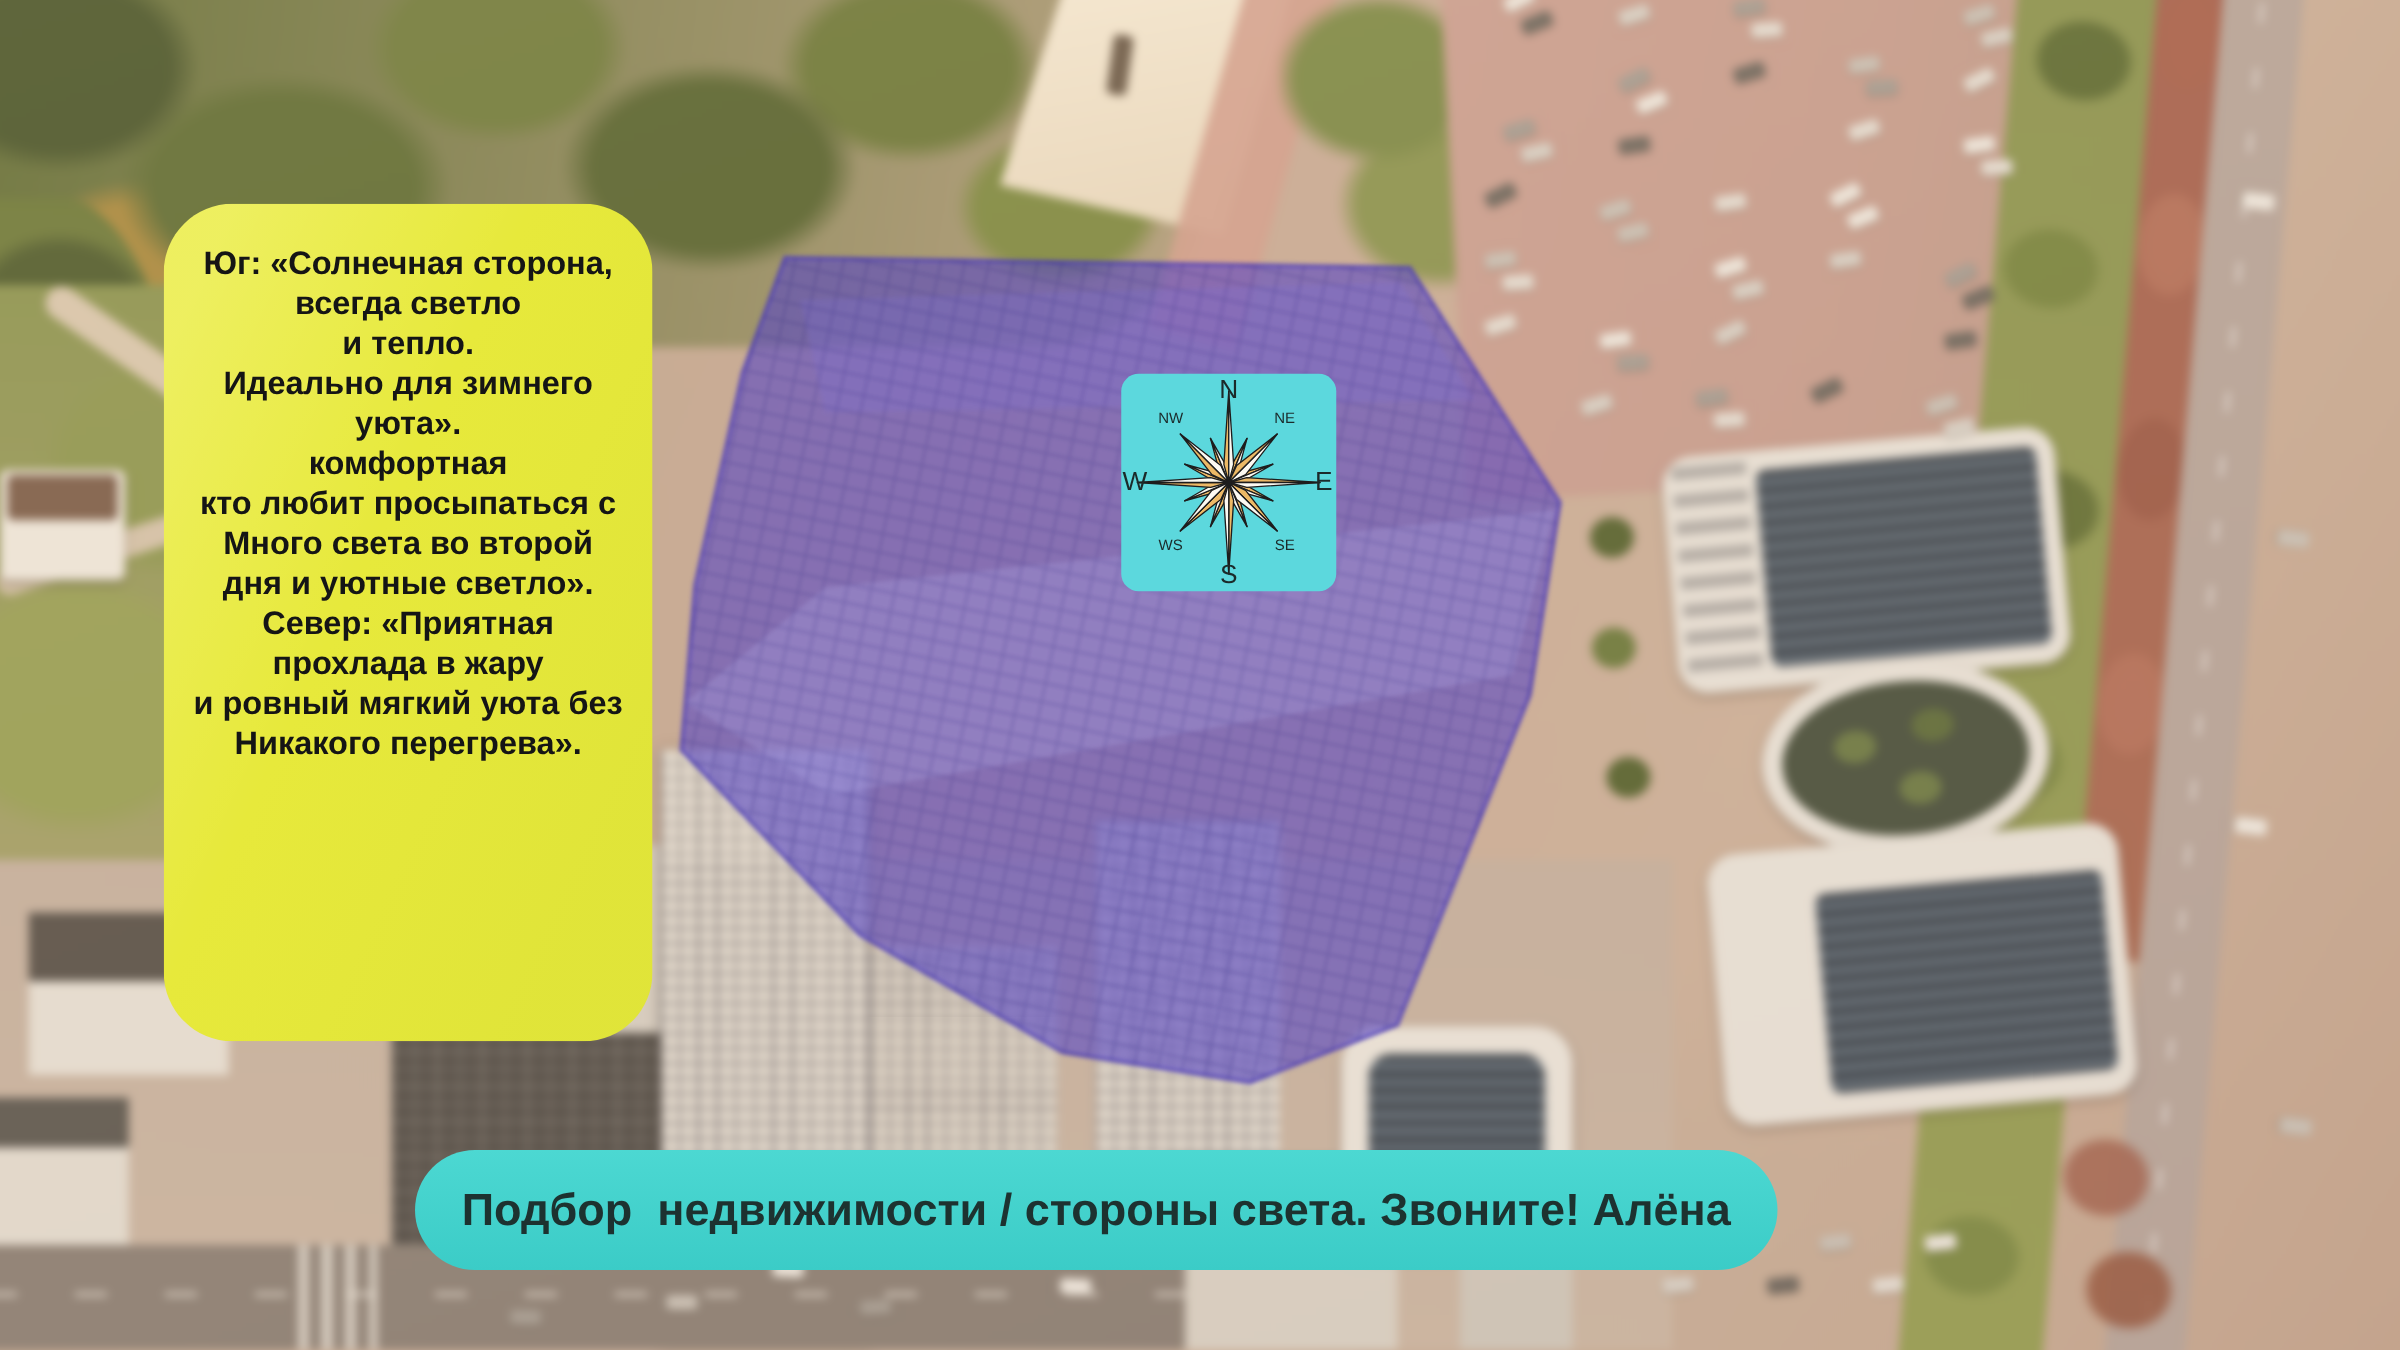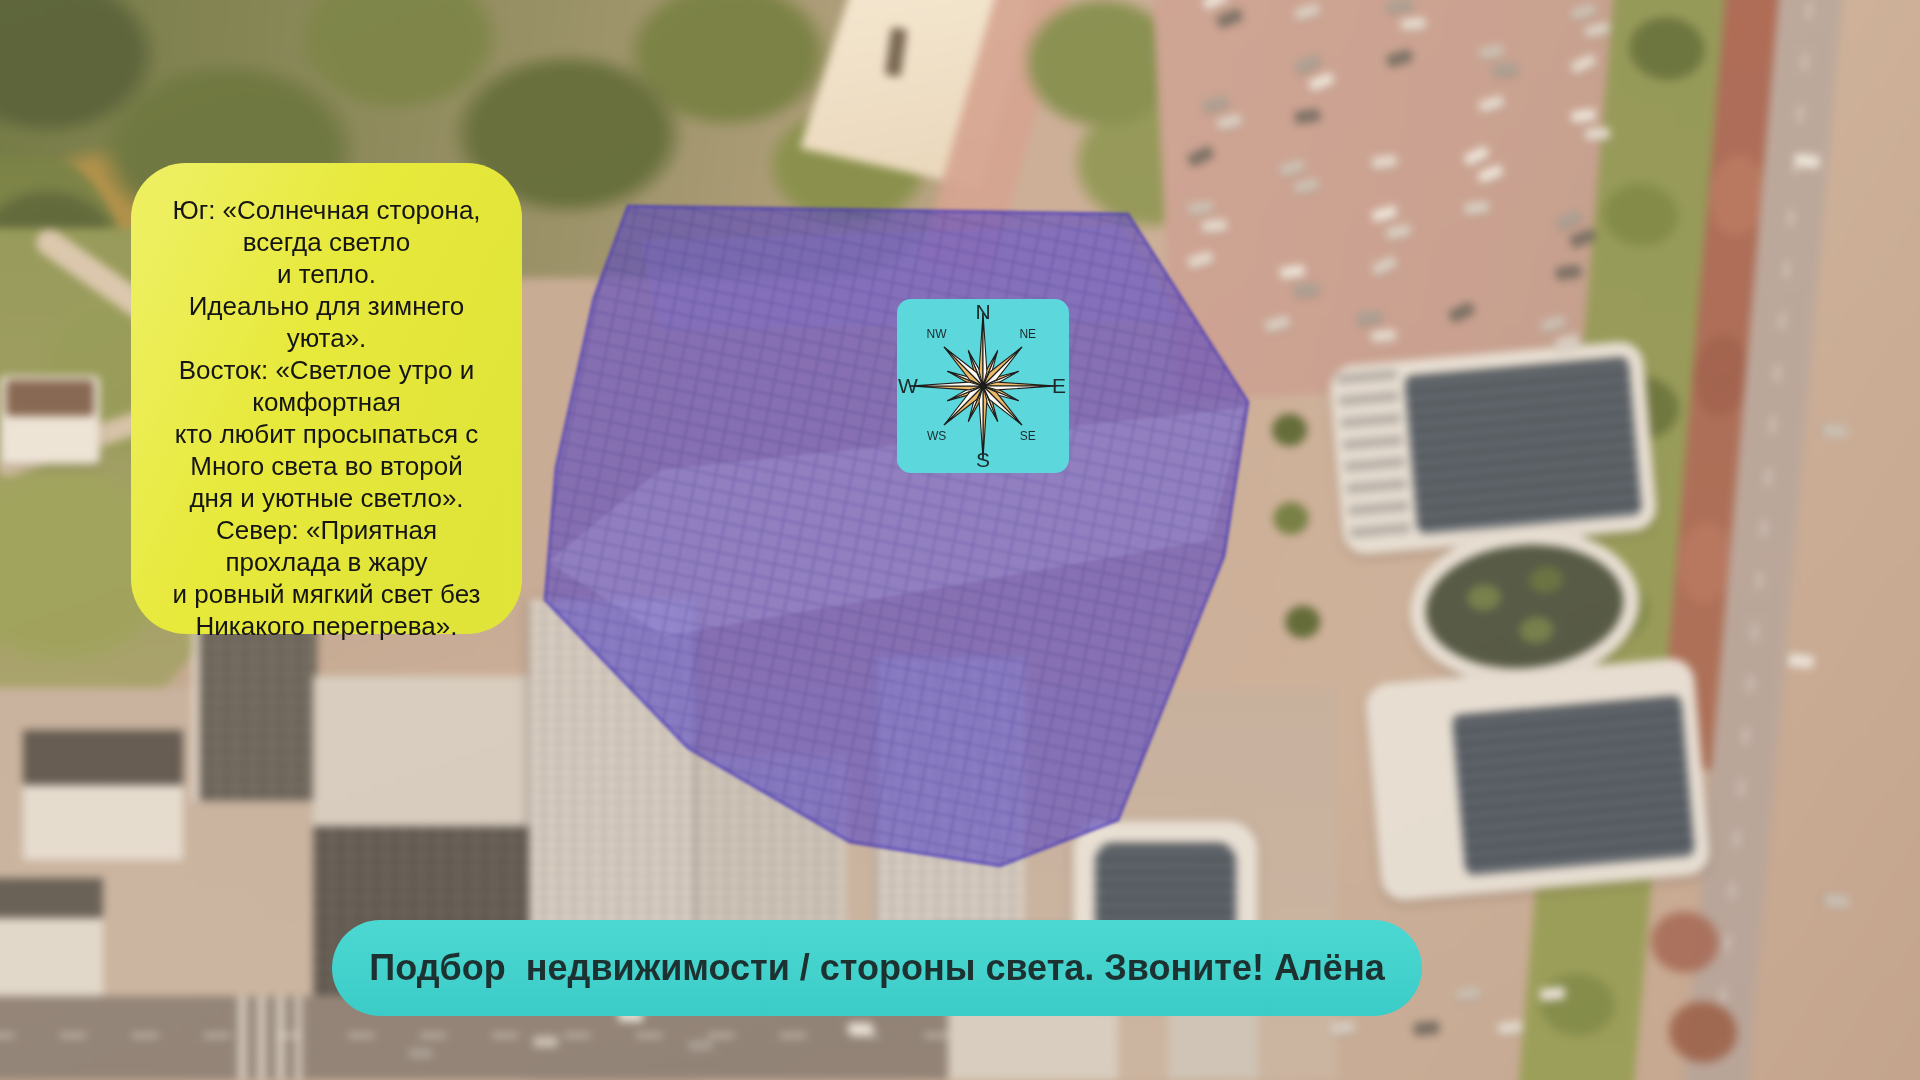--- a/index.html
+++ b/index.html
@@ -21,23 +21,23 @@
       repeating-linear-gradient(90deg, rgba(185,180,170,.28) 0 2px, transparent 2px 18px),
       repeating-linear-gradient(0deg, rgba(185,180,170,.28) 0 2px, transparent 2px 14px);}
   .stripesH{background-image:repeating-linear-gradient(180deg,#39434d 0 7px,#5d6b77 7px 13px);}
   
   .overlay-svg{position:absolute;left:0;top:0;width:1920px;height:1080px;filter:blur(1.5px);}
   .compass-card{position:absolute;left:897px;top:299px;width:172px;height:174px;
       background:#5cd8dd;border-radius:14px;}
   .compass-card .lbl{position:absolute;color:#1b2a2a;transform:translate(-50%,-50%);}
   .lbl-big{font-size:21px;font-weight:500;}
   .lbl-small{font-size:12px;font-weight:500;}
-  .info-card{position:absolute;left:131px;top:163px;width:391px;height:471px;
+  .info-card{position:absolute;left:131px;top:163px;width:391px;height:670px;
       border-radius:55px;background:#e7e93b;box-sizing:border-box;padding:31px 8px;
-      text-align:center;color:#151515;font-size:26px;line-height:32px;font-weight:400;
+      text-align:center;color:#151515;font-size:26px;line-height:32px;font-weight:700;
       background-image:linear-gradient(115deg, rgba(255,255,190,.28) 8%, transparent 42%, rgba(205,215,50,.25) 85%);}
   .banner{position:absolute;left:332px;top:920px;width:1090px;height:96px;border-radius:48px;
       background:linear-gradient(180deg,#4cd8d2,#3bccc7);display:flex;align-items:center;justify-content:center;
       color:#1d3230;font-size:36px;font-weight:700;}
   .banner span{white-space:pre;}
 </style>
 </head>
 <body>
 
 <div class="stage">
@@ -288,28 +288,27 @@
     <span class="lbl lbl-small" style="left:76%;top:79%;">SE</span>
     <span class="lbl lbl-big" style="left:50%;top:161px;">S</span>
   </div>
 
   <div class="info-card">
       <div>Юг: «Солнечная сторона,</div>
       <div>всегда светло</div>
       <div>и тепло.</div>
       <div>Идеально для зимнего</div>
       <div>уюта».</div>
-      <div>Восток: «Светлое утро и</div>
       <div>комфортная</div>
       <div>кто любит просыпаться с</div>
       <div>Много света во второй</div>
       <div>дня и уютные светло».</div>
       <div>Север: «Приятная</div>
       <div>прохлада в жару</div>
-      <div>и ровный мягкий свет без</div>
+      <div>и ровный мягкий уюта без</div>
       <div>Никакого перегрева».</div>
     </div>
 
   <div class="banner">
     <span>Подбор  недвижимости / стороны света. Звоните! Алёна</span>
   </div>
 
 </div>
 
 </body></html>

